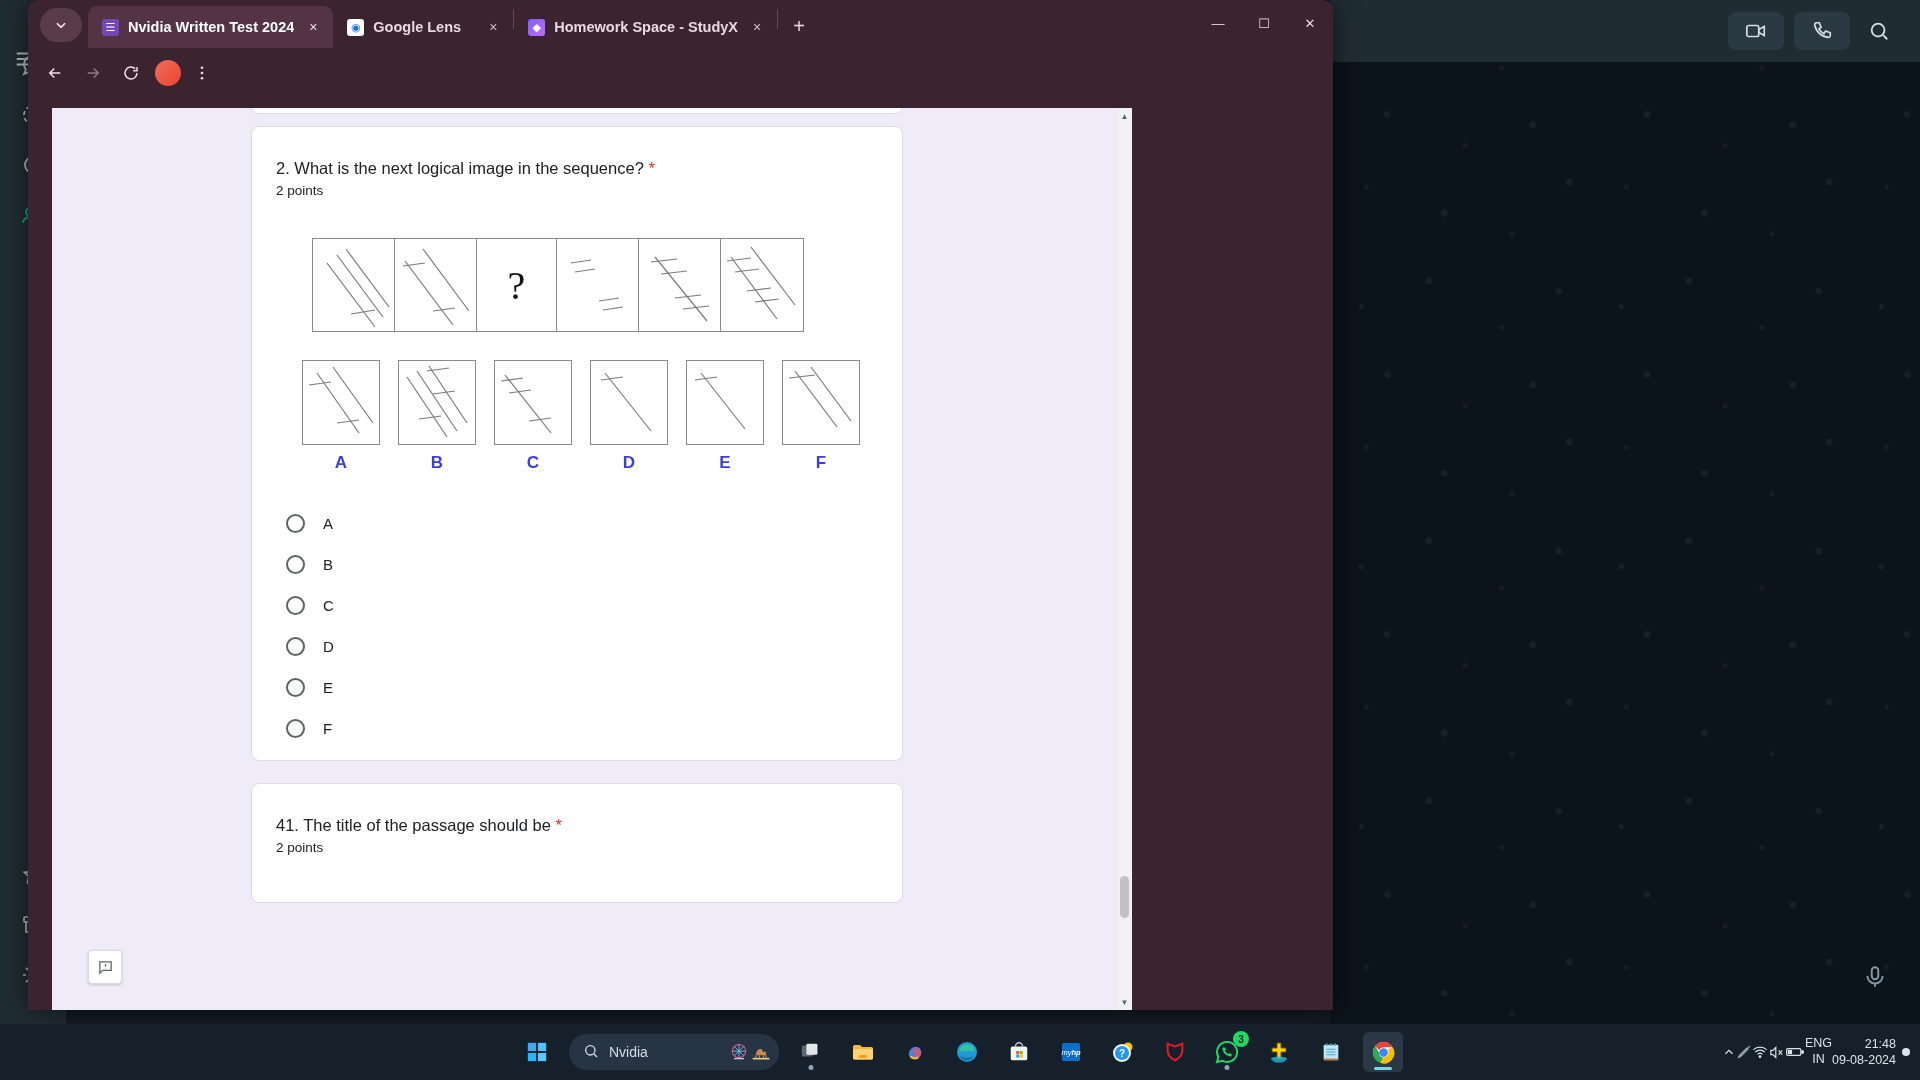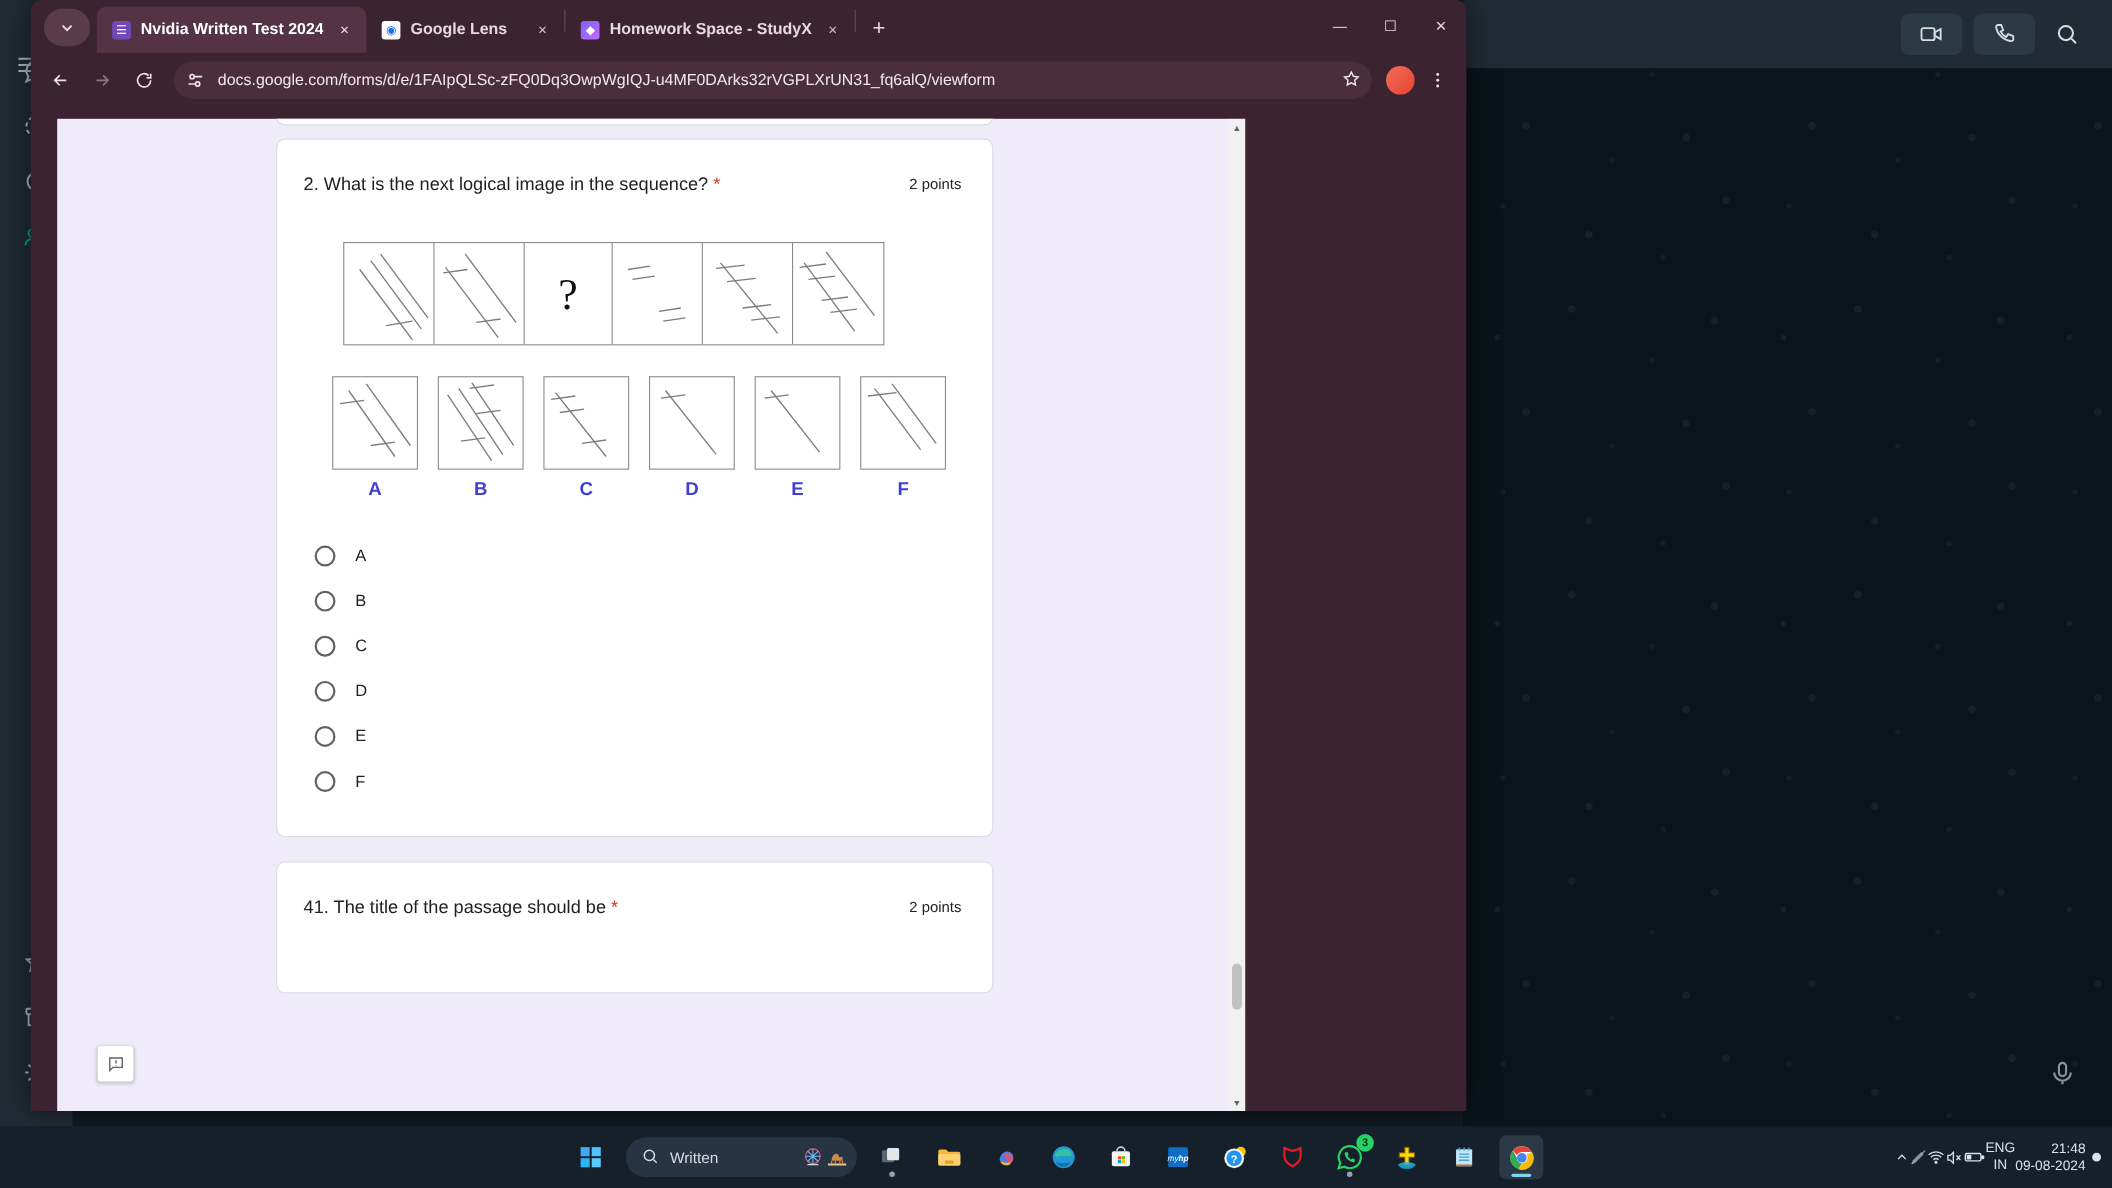--- a/index.html
+++ b/index.html
@@ -142,21 +142,21 @@
   }
   .form-card{
     position:absolute; left:199px; width:652px;
     background:#fff; border:1px solid #dadce0; border-radius:8px;
   }
   #card-top { top:-20px; height:26px; }
   #card-q2  { top:18px;  height:635px; }
   #card-q23 { top:675px; height:120px; }
 
   .q-head{ display:flex; justify-content:space-between; align-items:flex-start;
-    padding:30px 28px 0 24px; }
+    padding:30px 28px 0 24px;flex-direction:column; }
   .q-title{ font-size:16.5px; color:#202124; line-height:1.4; }
   .q-title .req{ color:#d93025; }
   .q-points{ font-size:13.5px; color:#202124; white-space:nowrap; padding-top:3px;}
 
   
   .seq-wrap{ margin:40px 0 0 60px; }
   .seq-row{ display:flex; border:1px solid #8a8a8a; width:492px; }
   .seq-cell{ width:82px; height:92px; border-right:1px solid #8a8a8a; position:relative; }
   .seq-cell:last-child{ border-right:none; }
   .qmark{ position:absolute; inset:0; display:flex; align-items:center; justify-content:center;
@@ -354,36 +354,20 @@
       <svg viewBox="0 0 24 24" fill="none" stroke="currentColor" stroke-width="2">
           <path d="M5 12h14M13 6l6 6-6 6"></path>
         </svg>
     </div>
     <div class="nav-btn">
       <svg viewBox="0 0 24 24" fill="none" stroke="currentColor" stroke-width="2">
           <path d="M20 12a8 8 0 1 1-2.4-5.7M20 4v5h-5"></path>
         </svg>
     </div>
 
-    <div id="omnibox">
-      <span class="site-info">
-        <svg viewBox="0 0 24 24" fill="none" stroke="currentColor" stroke-width="1.8">
-          <circle cx="8" cy="8" r="2.3"></circle>
-            <path d="M11 8h8"></path>
-            <circle cx="14" cy="16" r="2.3"></circle>
-            <path d="M4 16h7"></path>
-          </svg>
-      </span>
-      <span class="url">docs.google.com/forms/d/e/1FAIpQLSc-zFQ0Dq3OwpWgIQJ-u4MF0DArks32rVGPLXrUN31_fq6alQ/viewform</span>
-      <span>
-        <svg viewBox="0 0 24 24" width="17" height="17" fill="none" stroke="currentColor" stroke-width="1.8">
-            <path d="M12 3.5l2.7 5.5 6 .9-4.4 4.2 1 6-5.3-2.8L6.7 20l1-6L3.3 9.9l6-.9z"></path>
-          </svg>
-      </span>
-    </div>
 
     <div class="tb-right">
       <div class="tb-icon">
         <div id="profile-av"></div>
       </div>
       <div class="tb-icon">
         <svg viewBox="0 0 24 24" width="18" height="18" fill="currentColor">
             <circle cx="12" cy="5" r="1.8"></circle>
             <circle cx="12" cy="12" r="1.8"></circle>
             <circle cx="12" cy="19" r="1.8"></circle>
@@ -624,21 +608,21 @@
       </svg>
     </div>
 
     <div id="search-pill">
       <span>
         <svg viewBox="0 0 24 24" width="16" height="16" fill="none" stroke="currentColor" stroke-width="2">
             <circle cx="11" cy="11" r="7"></circle>
             <path d="M16.5 16.5L21 21"></path>
           </svg>
       </span>
-      <span style="flex:1">Written</span>
+      <span style="flex:1">Nvidia</span>
       <span style="display:flex;gap:2px;align-items:center;">
         <svg viewBox="0 0 24 24" width="20" height="20">
             <circle cx="12" cy="11" r="8" fill="none" stroke="#e05a8a" stroke-width="1.3"></circle>
             <g stroke="#6fb7e8" stroke-width="1.2">
               <path d="M12 3v16M4 11h16M6.3 5.3l11.4 11.4M17.7 5.3L6.3 16.7"></path>
             </g>
             <path d="M6 20h12" stroke="#cfd8e0" stroke-width="1.4"></path>
           </svg>
         <svg viewBox="0 0 24 24" width="20" height="20">
             <path d="M6 16c0-3 1-6 3-7 1-1 3-1 4 0 1 1 1 3 2 3s2-1 3 0v4" fill="#c98a4b"></path>

